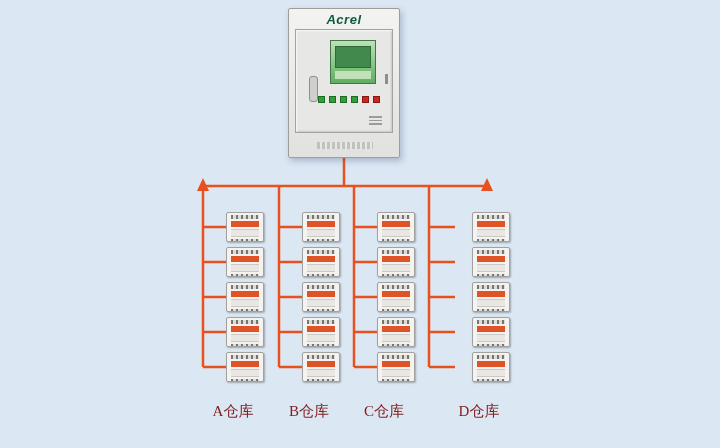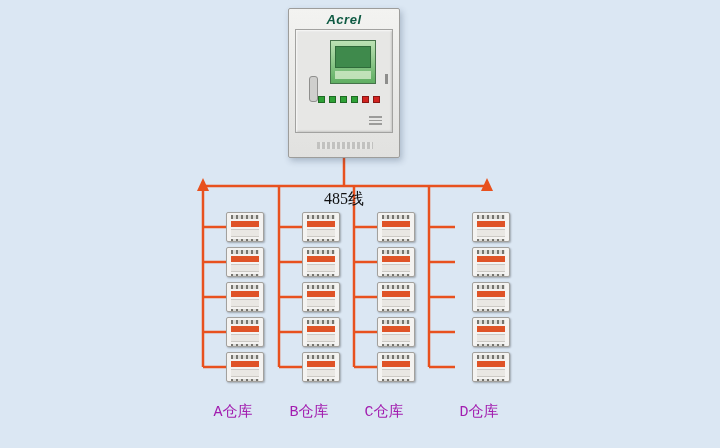--- a/index.html
+++ b/index.html
@@ -83,21 +83,21 @@
   .d-top    { margin:2px 4px 0; height:4px;
               background:repeating-linear-gradient(90deg,#76756f 0 2px,#dddcd8 2px 5px); }
   .d-stripe { margin:2px 4px 0; height:6px; background:var(--device_stripe,#df5327); }
   .d-mid    { margin:2px 4px 0; height:6px; background:#e9e7e3;
               border-top:1px solid #ccc9c4; border-bottom:1px solid #ccc9c4; }
   .d-bot    { margin:2px 4px; height:4px;
               background:repeating-linear-gradient(90deg,#76756f 0 2px,#dddcd8 2px 5px); }
 
   .wh-label {
     position:absolute; top:190px; left:-25px; width:64px; text-align:center;
-    font-family:Liberation Mono, monospace; font-size:15px; color:#a21caf;
+    font-family:Liberation Serif, serif; font-size:15px; color:#7f1d1d;
   }
 </style>
 </head>
 <body>
 
 <div class="stage">
 
   <svg class="wires" width="720" height="448" viewBox="0 0 720 448">
 
     <line x1="344" y1="157" x2="344" y2="186"></line>
@@ -152,21 +152,20 @@
         <div class="btn green"></div>
         <div class="btn red"></div>
         <div class="btn red"></div>
       </div>
       <div class="handle"></div>
       <div class="vents"></div>
     </div>
     <div class="nameplate"></div>
   </div>
 
-  <div class="bus-label">485线</div>
 
   <div class="col col-a">
     <div class="devices">
         <div class="device">
           <div class="d-top"></div>
           <div class="d-stripe"></div>
           <div class="d-mid"></div>
           <div class="d-bot"></div>
         </div>
         <div class="device">

